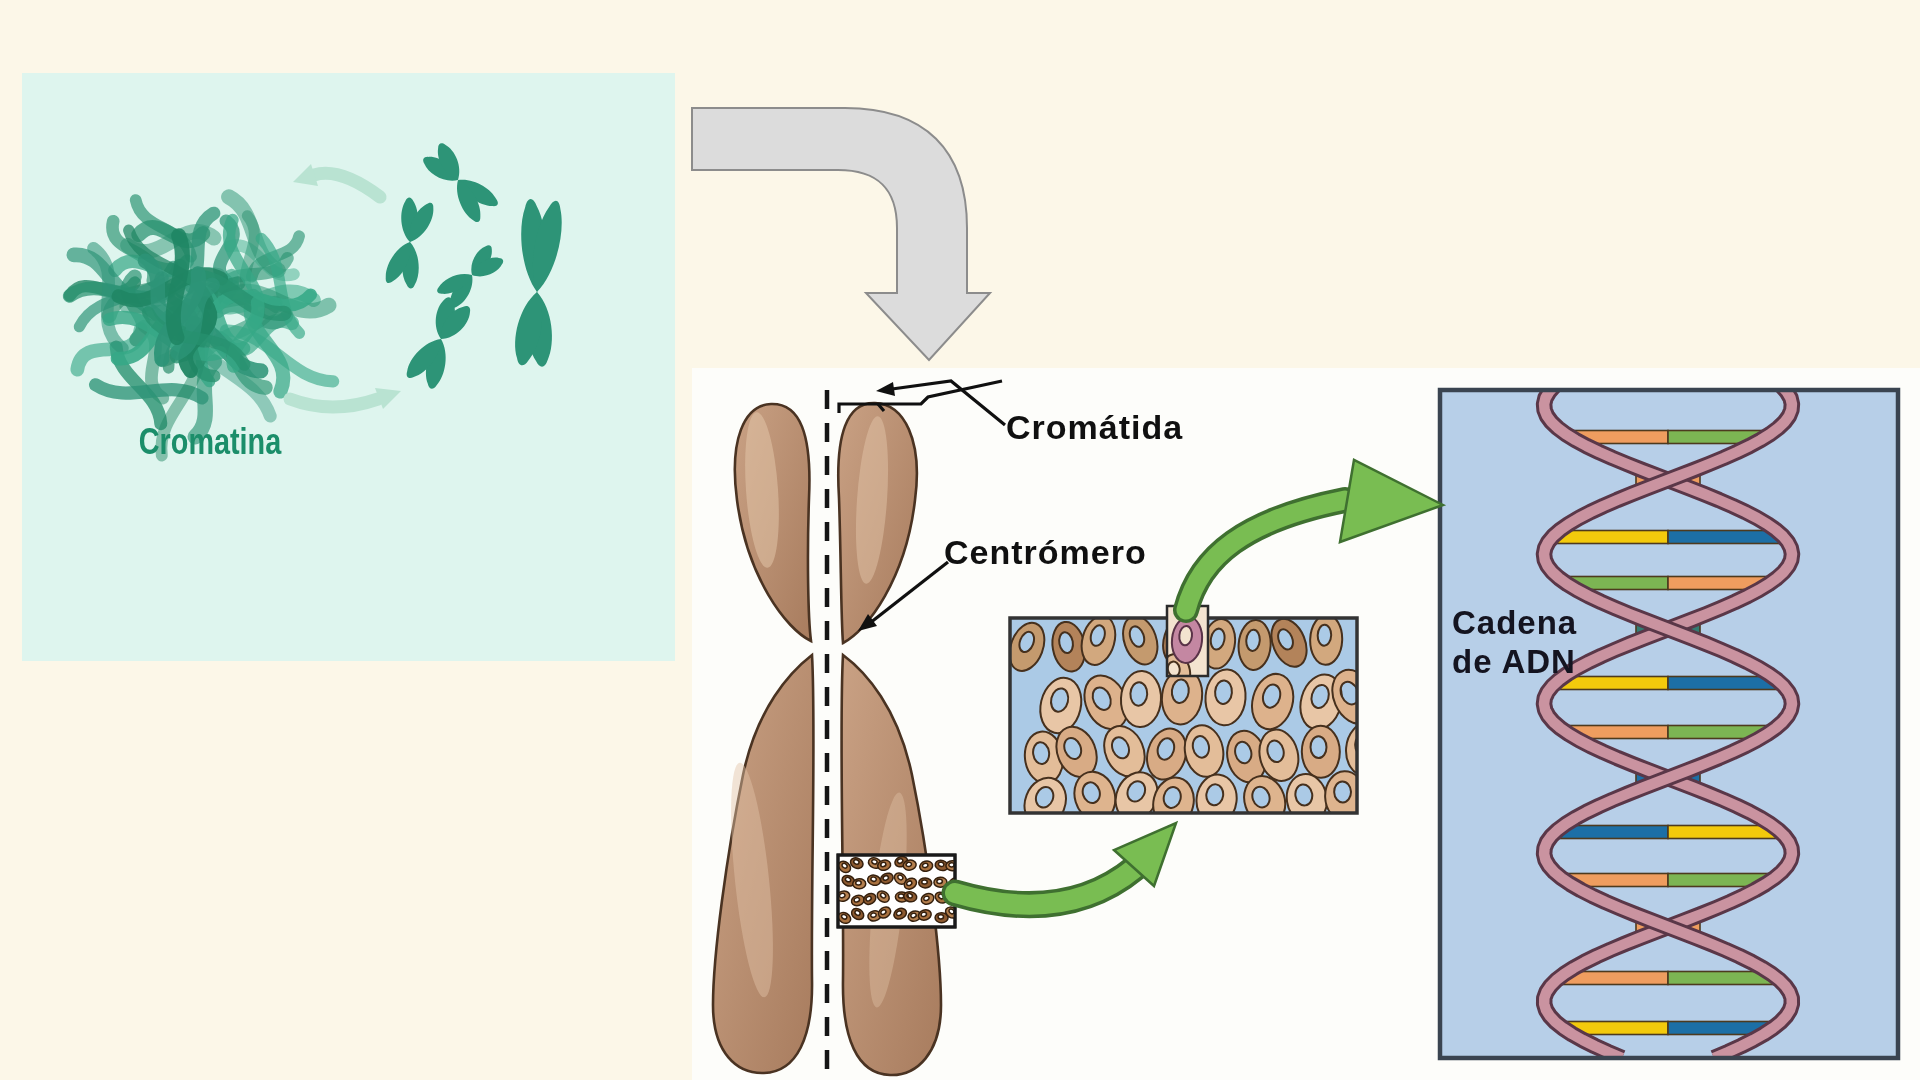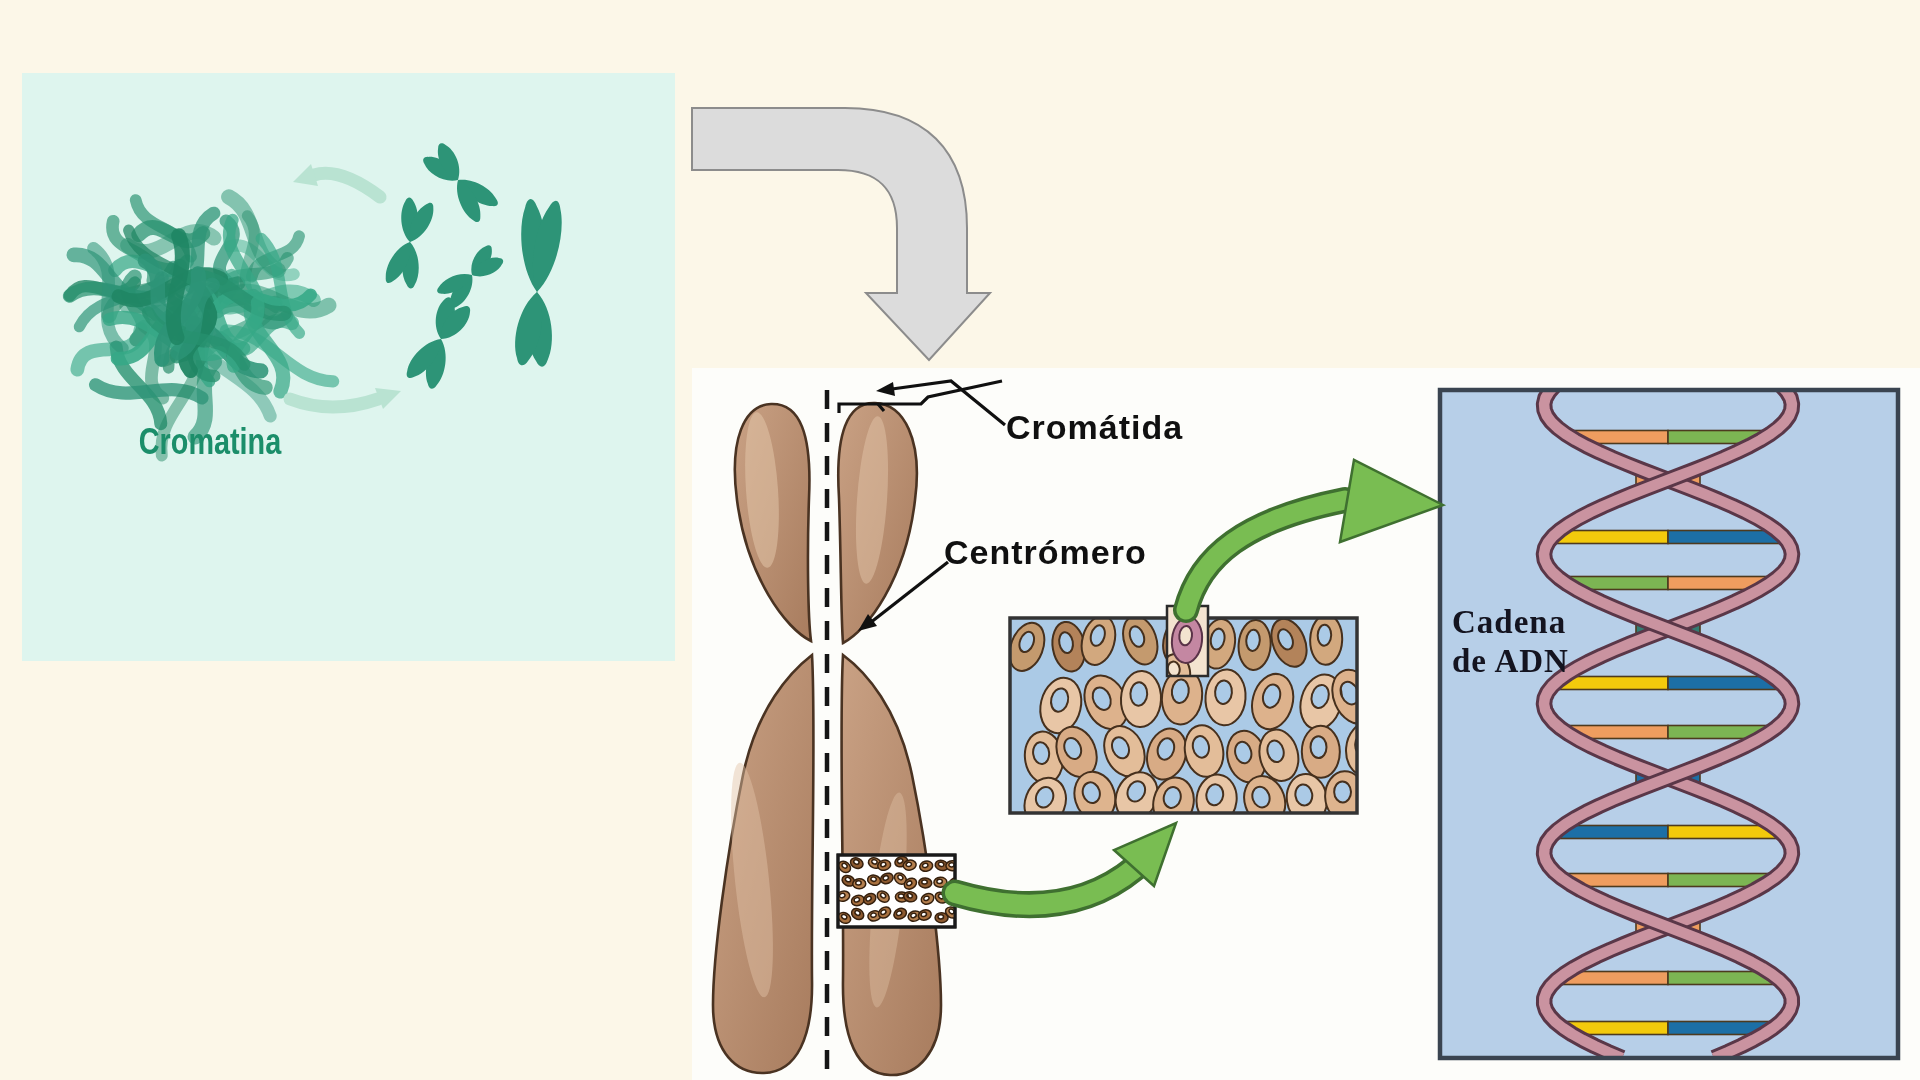--- a/index.html
+++ b/index.html
@@ -307,14 +307,14 @@
 
     <g>
       <path d="M1186,610 C1200,556 1245,520 1345,500" fill="none" stroke-width="26" stroke-linecap="round" stroke="#3f7030"></path>
       <path d="M1186,610 C1200,556 1245,520 1345,500" fill="none" stroke-width="19" stroke-linecap="round" stroke="#79bd52"></path>
       <polygon points="1443,505 1354,460 1340,542" stroke-width="2.5" fill="#79bd52" stroke="#3f7030"></polygon>
     </g>
   </svg>
 
   <div class="label black-label" style="left: 1006px; top: 408px; color: rgb(16, 16, 16); text-align: right;">Cromátida</div>
   <div class="label black-label" style="left: 944px; top: 533px; color: rgb(16, 16, 16);">Centrómero</div>
-  <div class="label dna-label" style="left: 1452px; top: 603px; color: rgb(20, 20, 32); font-family: Liberation Serif, serif;"><span>Cadena</span><br><span>de ADN</span></div>
+  <div class="label dna-label" style="left: 1452px; top: 603px; color: rgb(20, 20, 32);"><span>Cadena</span><br><span>de ADN</span></div>
 </div>
 
 </body></html>

